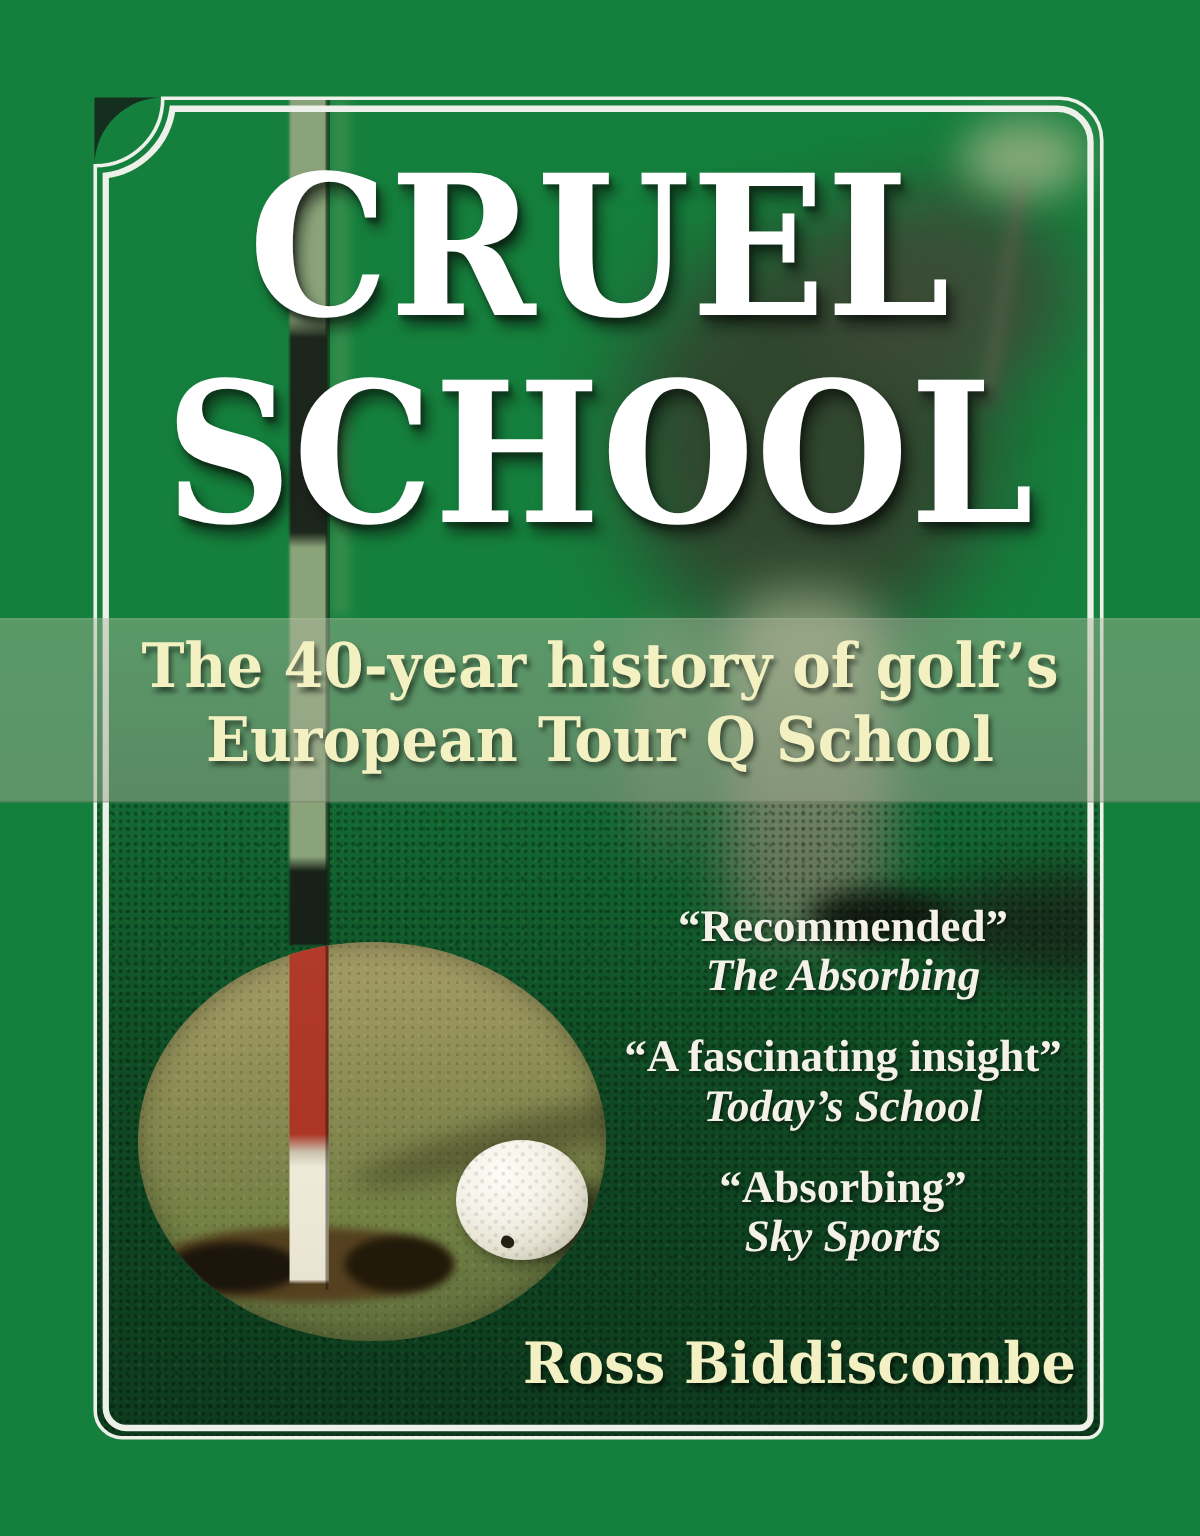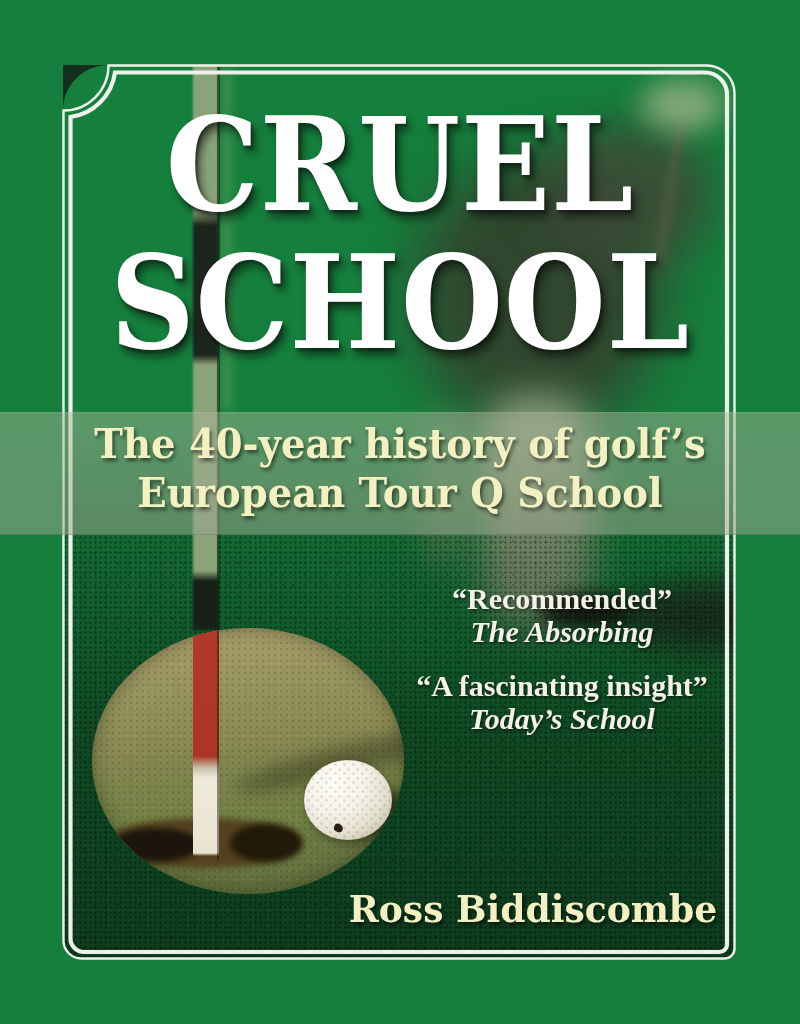--- a/index.html
+++ b/index.html
@@ -107,21 +107,21 @@
     text-shadow:5px 7px 9px rgba(10,15,10,.6), 2px 3px 3px rgba(10,15,10,.45);
   }
   .subtitle{
     position:absolute;left:0;top:420px;width:100%;text-align:center;
     transform:scaleX(.94);
     font-weight:bold;font-size:41px;line-height:49px;
     color:#f3f0c2;
     text-shadow:2px 3px 4px rgba(15,20,12,.6);
   }
   .quotes{
-    position:absolute;left:402px;top:582px;width:320px;text-align:center;
+    position:absolute;left:402px;top:601px;width:320px;text-align:center;
     font-family:"Liberation Serif",serif;color:#f4f2e8;
     font-size:30px;line-height:33px;
     text-shadow:1px 2px 3px rgba(10,14,8,.65);
   }
   .quote-block{margin-bottom:21px;}
   .quote-text{font-weight:bold;}
   .quote-source{font-weight:bold;font-style:italic;}
   .author{
     position:absolute;left:233px;top:886px;width:600px;text-align:center;
     transform:scaleX(.95);
@@ -183,17 +183,21 @@
 
   <div class="quotes">
     <div class="quote-block">
       <div class="quote-text">“Recommended”</div>
       <div class="quote-source">The Absorbing</div>
     </div>
     <div class="quote-block">
       <div class="quote-text">“A fascinating insight”</div>
       <div class="quote-source">Today’s School</div>
     </div>
+    <div class="quote-block">
+      <div class="quote-text">“Absorbing”</div>
+      <div class="quote-source">Sky Sports</div>
+    </div>
   </div>
 
   <div class="author">Ross Biddiscombe</div>
 
 </div>
 
 </body></html>

